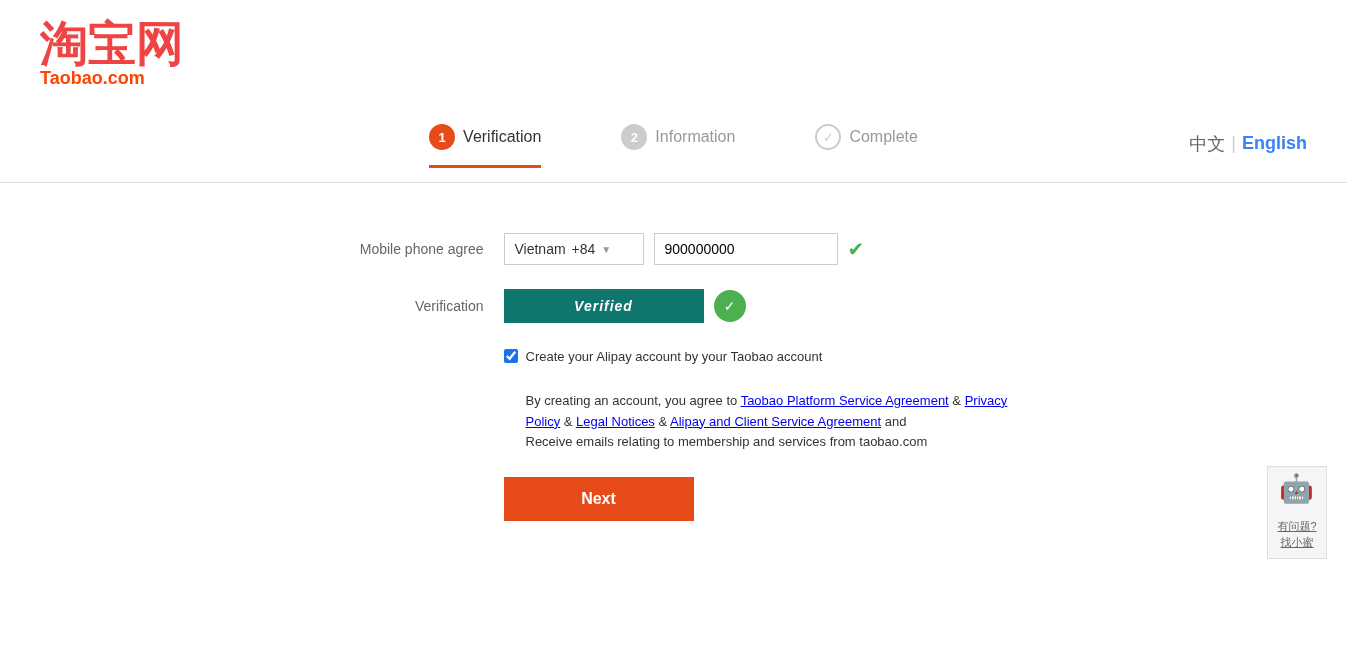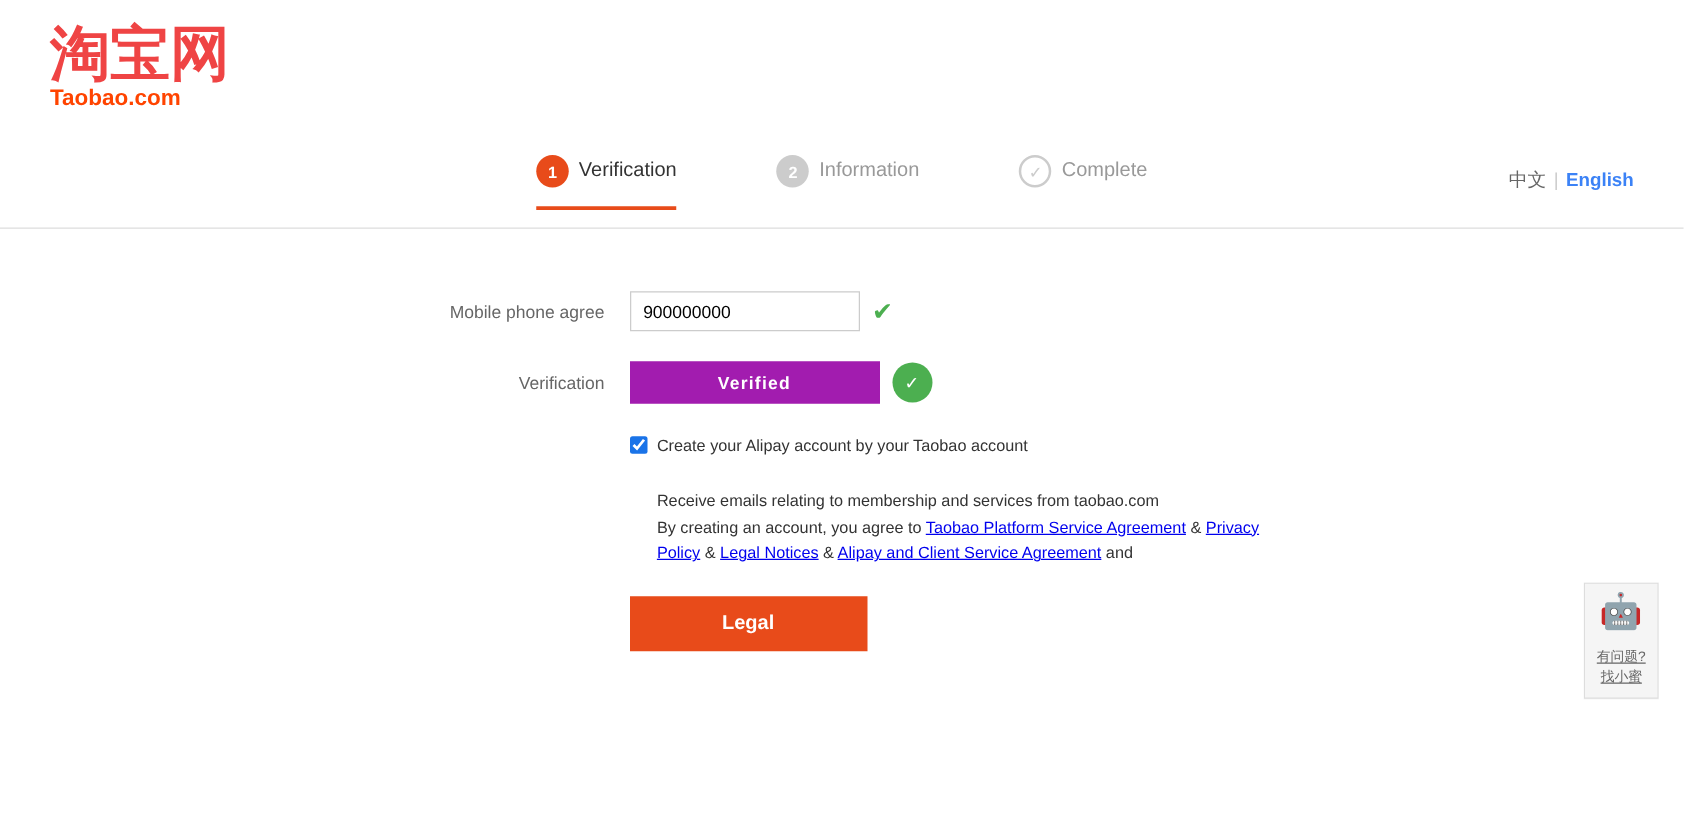--- a/index.html
+++ b/index.html
@@ -10,38 +10,38 @@
     .logo-sub { color: #ff4400; font-size: 18px; font-weight: bold; }
 
     .nav-steps { display: flex; align-items: center; justify-content: center; border-bottom: 1px solid #ddd; padding: 0 0 0 0; position: relative; }
     .nav-steps-inner { display: flex; align-items: center; gap: 80px; padding: 15px 0; }
     .step { display: flex; align-items: center; gap: 8px; color: #999; font-size: 16px; cursor: default; padding-bottom: 15px; border-bottom: 3px solid transparent; margin-bottom: -1px; }
     .step.active { color: #333; border-bottom-color: #e84b1a; }
     .step-num { width: 26px; height: 26px; border-radius: 50%; background: #ccc; color: #fff; display: flex; align-items: center; justify-content: center; font-size: 13px; font-weight: bold; }
     .step.active .step-num { background: #e84b1a; }
     .step-check { width: 26px; height: 26px; border-radius: 50%; border: 2px solid #ccc; display: flex; align-items: center; justify-content: center; color: #ccc; font-size: 13px; }
 
-    .lang-switcher { position: absolute; right: 40px; top: 50%; transform: translateY(-60%); font-size: 15px; color: #666; display: flex; align-items: center; gap: 6px; }
+    .lang-switcher { position: absolute; right: 40px; top: 50%; transform: translateY(-60%); font-size: 18px; color: #666; display: flex; align-items: center; gap: 6px; }
     .lang-switcher span.divider { color: #ccc; }
     .lang-link { color: #666; cursor: pointer; text-decoration: none; }
     .lang-link.active { color: #3b82f6; font-weight: bold; }
 
     .main { display: flex; justify-content: center; padding: 50px 40px; }
     .form-container { width: 700px; }
 
     .form-row { display: flex; align-items: center; margin-bottom: 24px; }
     .form-label { width: 180px; text-align: right; padding-right: 20px; color: #666; font-size: 14px; flex-shrink: 0; }
     .form-field { display: flex; align-items: center; gap: 10px; }
 
     .phone-country { display: flex; align-items: center; border: 1px solid #ccc; padding: 7px 10px; background: #fff; cursor: pointer; font-size: 14px; gap: 6px; min-width: 140px; }
     .phone-country .chevron { color: #999; font-size: 10px; }
     .phone-input { border: 1px solid #ccc; padding: 7px 10px; font-size: 14px; width: 184px; outline: none; }
     .check-icon { color: #4caf50; font-size: 20px; }
 
-    .verify-btn { background: #a21caf; color: #fff; border: none; padding: 9px 0; width: 200px; font-size: 14px; cursor: pointer; font-weight: bold; letter-spacing: 1px; }
+    .verify-btn { background: #0f766e; color: #fff; border: none; padding: 9px 0; width: 200px; font-size: 14px; cursor: pointer; font-weight: bold; letter-spacing: 1px; font-style: italic; }
     .verify-check { width: 32px; height: 32px; border-radius: 50%; background: #4caf50; display: flex; align-items: center; justify-content: center; color: #fff; font-size: 14px; cursor: pointer; border: none; }
 
     .agreement-section { margin-left: 180px; margin-bottom: 24px; }
     .agreement-row { display: flex; align-items: flex-start; gap: 8px; margin-bottom: 23px; }
     .agreement-row input[type=checkbox] { margin-top: 2px; accent-color: #1a73e8; width: 14px; height: 14px; flex-shrink: 0; }
     .agreement-text { font-size: 13px; color: #333; line-height: 1.6; }
     .agreement-subtext { font-size: 13px; color: #333; line-height: 1.6; margin-left: 22px; }
 
     .next-btn { display: block; margin-left: 180px; background: #e84b1a; color: #fff; border: none; padding: 13px 0; width: 190px; font-size: 16px; cursor: pointer; font-weight: bold; text-align: center; }
 
@@ -78,45 +78,50 @@
     <a class="lang-link active">English</a>
   </div>
 </div>
 
 <div class="main">
   <div class="form-container">
 
     <div class="form-row">
       <div class="form-label">Mobile phone agree</div>
       <div class="form-field">
+        <div class="phone-country">
+          <span>Vietnam</span>
+          <span>+84</span>
+          <span class="chevron">▼</span>
+        </div>
         <input type="text" class="phone-input" value="900000000" style="">
         <span class="check-icon">✔</span>
       </div>
     </div>
 
     <div class="form-row">
       <div class="form-label">Verification</div>
       <div class="form-field">
         <button class="verify-btn">Verified</button>
         <button class="verify-check">✓</button>
       </div>
     </div>
 
     <div class="agreement-section">
       <div class="agreement-row">
         <input type="checkbox" checked="" style="">
         <span class="agreement-text">Create your Alipay account by your Taobao account</span>
       </div>
-      <div class="agreement-subtext">Receive emails relating to membership and services from taobao.com</div>
       <div class="agreement-subtext">
         <span>By creating an account, you agree to </span><a href="#">Taobao Platform Service Agreement</a><span> &amp; </span><a href="#">Privacy Policy</a><span> &amp; </span><a href="#">Legal Notices</a><span> &amp; </span><a href="#">Alipay and Client Service Agreement</a><span> and</span>
       </div>
+      <div class="agreement-subtext">Receive emails relating to membership and services from taobao.com</div>
     </div>
 
-    <button class="next-btn">Legal</button>
+    <button class="next-btn">Next</button>
 
   </div>
 </div>
 
 <div class="helper-widget">
   <div class="helper-face">🤖</div>
   <div class="helper-text">
     <span>有问题?</span><br><span>找小蜜</span>
   </div>
 </div>

